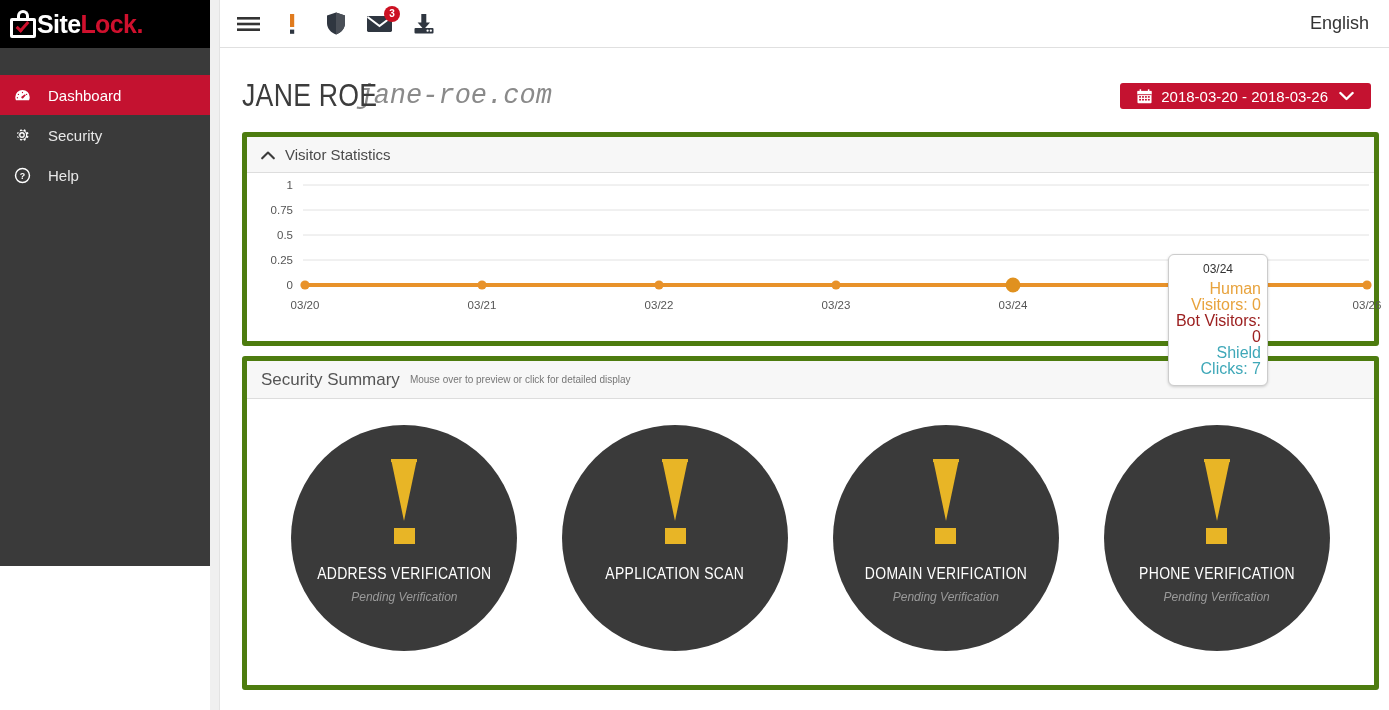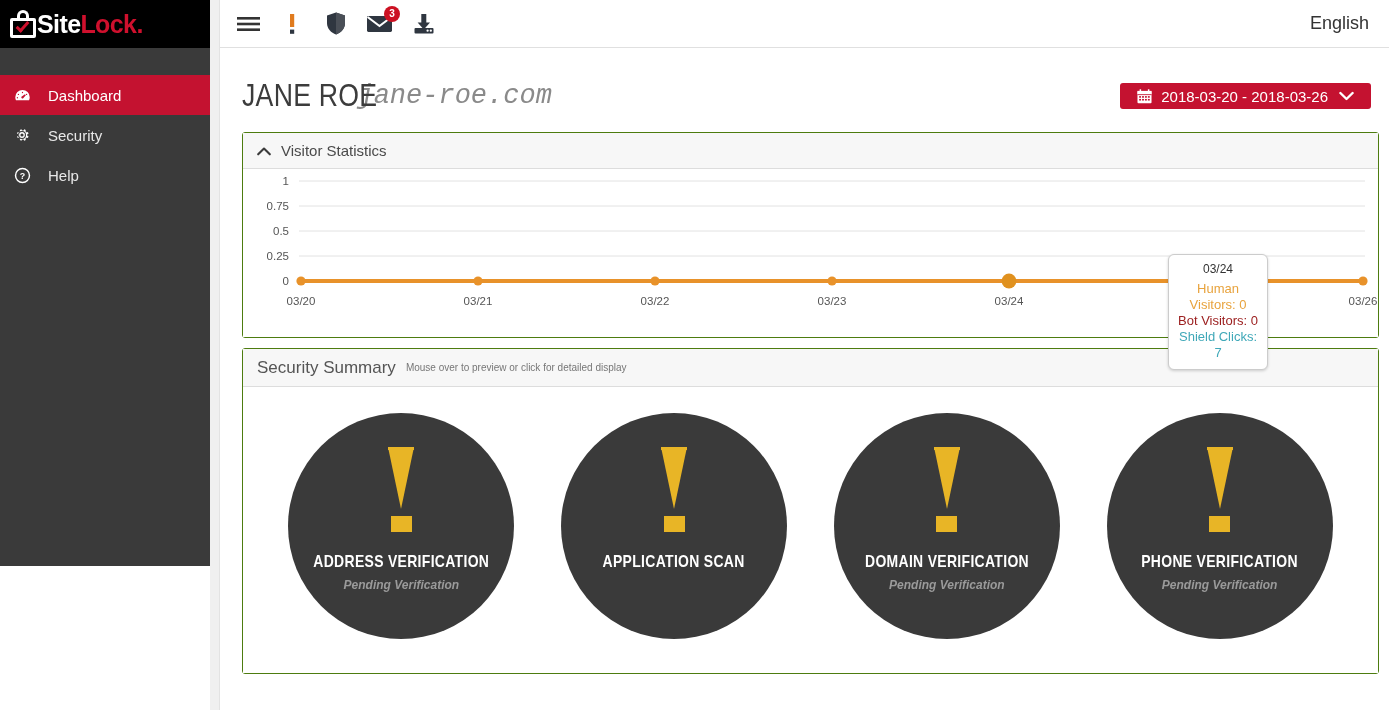--- a/index.html
+++ b/index.html
@@ -221,21 +221,21 @@
     cursor: pointer;
     white-space: nowrap;
     margin-right: 8px;
   }
   .cal-icon { display: flex; align-items: center; }
   .chev { font-size: 13px; margin-left: 2px; }
 
   
   .panel {
     margin: 10px 10px 0 22px;
-    border: 1px solid #4d7c0f;
+    border: 5px solid #4d7c0f;
     border-radius: 3px;
     background: #ffffff;
   }
   .panel-head {
     background: #f7f7f7;
     border-bottom: 1px solid #dddddd;
     height: 36px;
     display: flex;
     align-items: center;
     padding: 0 14px;
@@ -275,21 +275,21 @@
     width: 100px;
     background: #ffffff;
     border: 1px solid #cccccc;
     border-radius: 6px;
     box-shadow: 0 1px 3px rgba(0,0,0,0.18);
     padding: 7px 6px 8px 6px;
     text-align: center;
     z-index: 5;
   }
   .tt-date { font-size: 12px; color: #333333; margin-bottom: 5px; }
-  .tt-row  { font-size: 13px; line-height: 16px; }
+  .tt-row  { font-size: 16px; line-height: 16px; text-align: right; }
 
   
   .summary-body {
     padding: 26px 0 0 0;
     height: 286px;
     position: relative;
   }
   .circles {
     display: flex;
     justify-content: space-around;
@@ -300,21 +300,20 @@
     width: 226px;
     height: 226px;
     border-radius: 50%;
     background: #3a3a3a;
     display: flex;
     flex-direction: column;
     align-items: center;
     justify-content: flex-start;
     cursor: pointer;
     padding-top: 34px;
-    font-weight: bold;
   }
   .excl {
     width: 26px;
     margin-bottom: 20px;
     display: flex;
     flex-direction: column;
     align-items: center;
   }
   .excl-stem {
     width: 0; height: 0;

